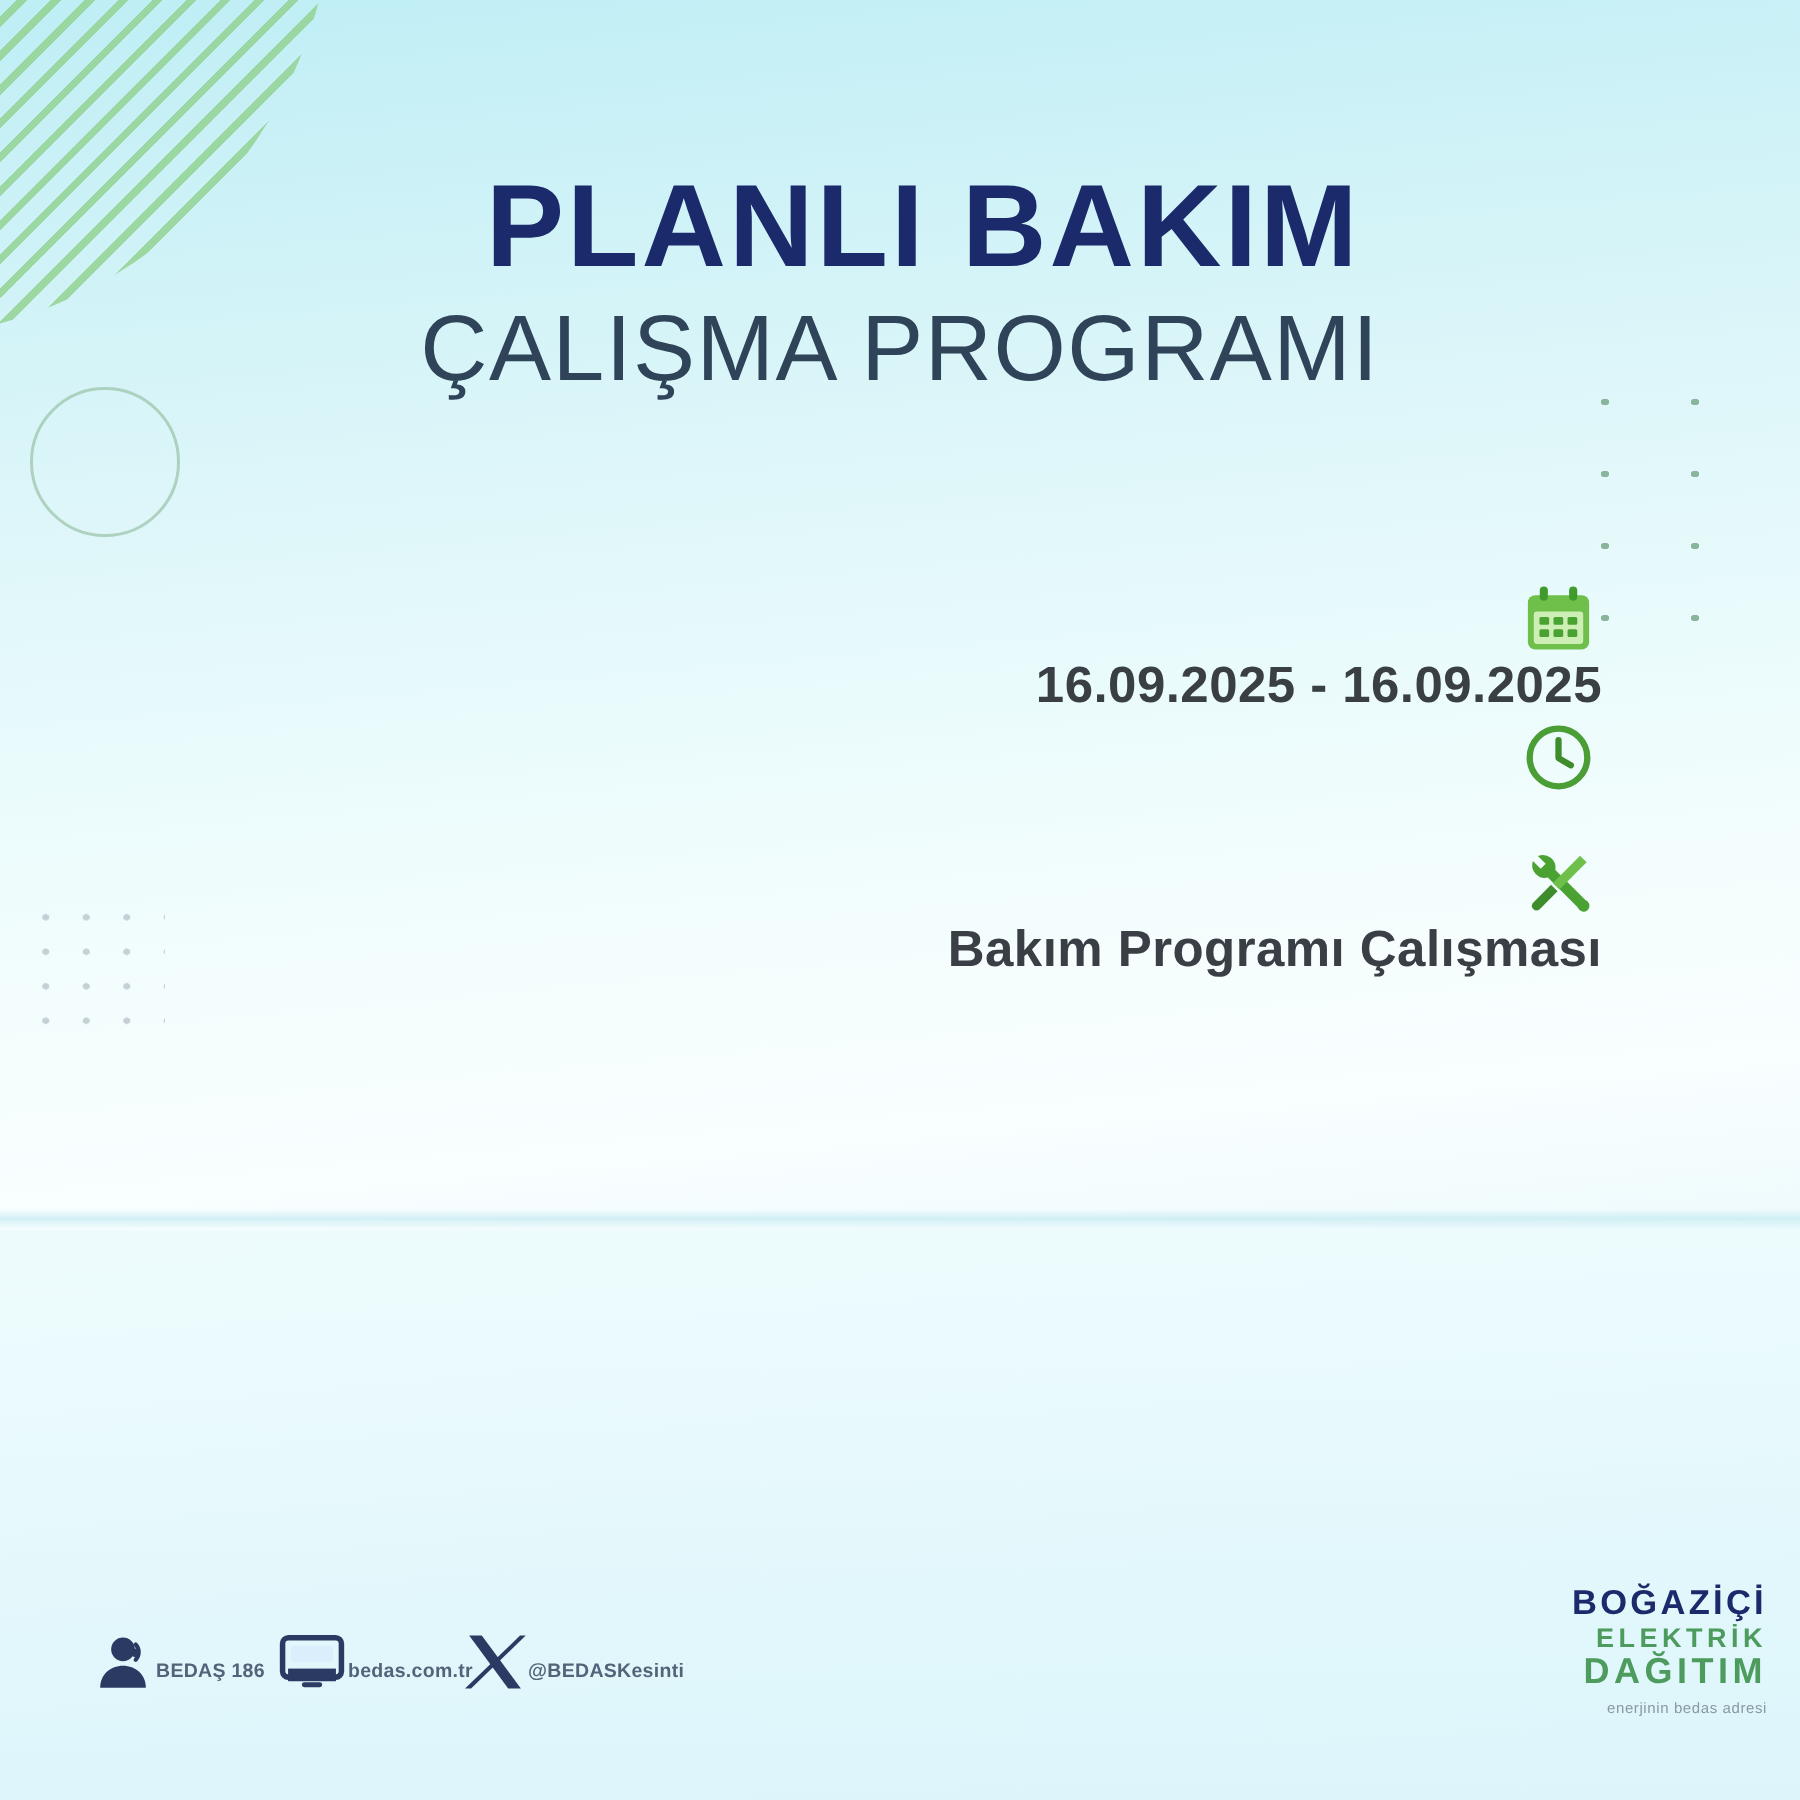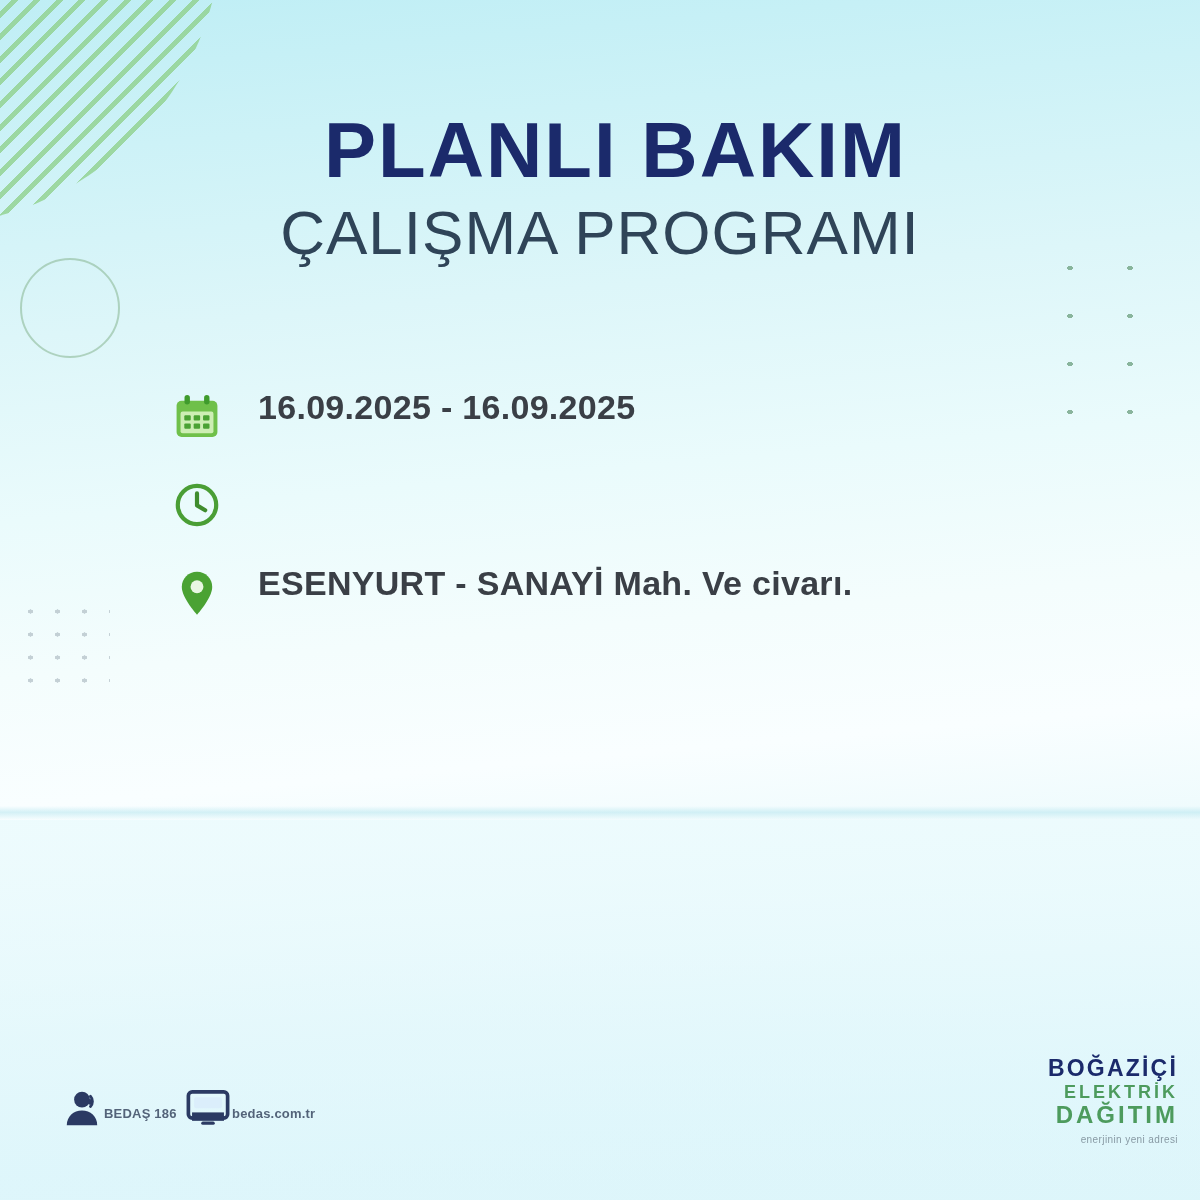--- a/index.html
+++ b/index.html
@@ -129,22 +129,23 @@
 
   
   .info-list {
     position: absolute;
     top: 388px;
     left: 168px;
     width: 900px;
   }
   .info-row {
     display: flex;
-    align-items: flex-start;
+    align-items: flex-end;
     height: 88px;
+    flex-direction: column;
   }
   .info-icon {
     width: 58px;
     min-width: 58px;
     height: 58px;
     display: flex;
     align-items: center;
     justify-content: center;
   }
   .info-icon svg { display: block; }
@@ -264,30 +265,33 @@
 
     <div class="info-row">
       <span class="info-icon">
         <svg width="48" height="48" viewBox="0 0 24 24" aria-hidden="true">
           <circle cx="12" cy="12" r="9.6" fill="none" stroke="#4a9e35" stroke-width="2.1"></circle>
           <path d="M12 6.2 V12.2 L16.1 14.6" fill="none" stroke="#3f8c2d" stroke-width="2.1" stroke-linecap="round" stroke-linejoin="round"></path>
         </svg>
       </span>
     </div>
 
-
     <div class="info-row">
       <span class="info-icon">
         <svg width="50" height="50" viewBox="0 0 24 24" aria-hidden="true">
-          <path d="M12 1.8 C7.9 1.8 4.7 5 4.7 9.1 C4.7 14.4 12 22.4 12 22.4 C12 22.4 19.3 14.4 19.3 9.1 C19.3 5 16.1 1.8 12 1.8 Z" fill="#4aa233"></path>
-          <circle cx="12" cy="9" r="3.1" fill="#e8f7e2"></circle>
-        </svg>
-      </span>
-      <span class="info-text strong">ESENYURT - SANAYİ Mah. Ve civarı.</span>
-    </div>
+
+          <path d="M5.4 3.2 L7.9 5.7 L6.3 7.3 L3.8 4.8 A4.1 4.1 0 0 0 8.6 10.1 L18.2 19.7 A1.9 1.9 0 1 0 20.6 17.3 L11 7.7 A4.1 4.1 0 0 0 5.4 3.2 Z" fill="#4aa233"></path>
+
+          <path d="M18.9 3.1 L21 5.2 L12.3 13.9 L10.2 11.8 Z" fill="#6fc04a"></path>
+          <path d="M9.6 12.4 L11.7 14.5 L5.9 20.3 A1.5 1.5 0 0 1 3.8 18.2 Z" fill="#3f8c2d"></path>
+        </svg>
+      </span>
+      <span class="info-text">Bakım Programı Çalışması</span>
+    </div>
+
 
   </div>
 
   <div class="footer-socials">
 
     <div class="social">
       <span class="social-glyph">
         <svg width="44" height="44" viewBox="0 0 24 24" aria-hidden="true">
           <circle cx="12" cy="7.4" r="4.3" fill="#2b3a63"></circle>
           <path d="M3.7 21.4 C3.7 16.6 7.4 13.4 12 13.4 C16.6 13.4 20.3 16.6 20.3 21.4 Z" fill="#2b3a63"></path>
@@ -303,23 +307,32 @@
         <svg width="48" height="44" viewBox="0 0 26 24" aria-hidden="true">
           <rect x="2.3" y="3.2" width="21.4" height="14.3" rx="2.1" fill="none" stroke="#2b3a63" stroke-width="2"></rect>
           <rect x="5.4" y="6.1" width="15.2" height="6" rx="1" fill="#dbeefb"></rect>
           <rect x="4.3" y="14.4" width="17.4" height="4.6" fill="#2b3a63"></rect>
           <rect x="9.3" y="19.4" width="7.4" height="1.8" rx=".9" fill="#2b3a63"></rect>
         </svg>
       </span>
       <span class="social-label">bedas.com.tr</span>
     </div>
 
+    <div class="social">
+      <span class="social-glyph">
+        <svg width="44" height="44" viewBox="0 0 24 24" aria-hidden="true">
+          <path d="M2.6 2.4 H7.2 L21.4 21.6 H16.8 Z" fill="#2b3a63"></path>
+          <path d="M21.1 2.4 H23.2 L3.3 21.6 H1.1 Z" fill="#2b3a63"></path>
+        </svg>
+      </span>
+      <span class="social-label">@BEDASKesinti</span>
+    </div>
 
   </div>
 
   <div class="brand-logo">
     <div class="brand-line1">BOĞAZİÇİ</div>
     <div class="brand-line2">ELEKTRİK</div>
     <div class="brand-line3">DAĞITIM</div>
-    <div class="brand-tagline">enerjinin yeni adresi</div>
+    <div class="brand-tagline">enerjinin bedas adresi</div>
   </div>
 
 </div>
 
 </body></html>

